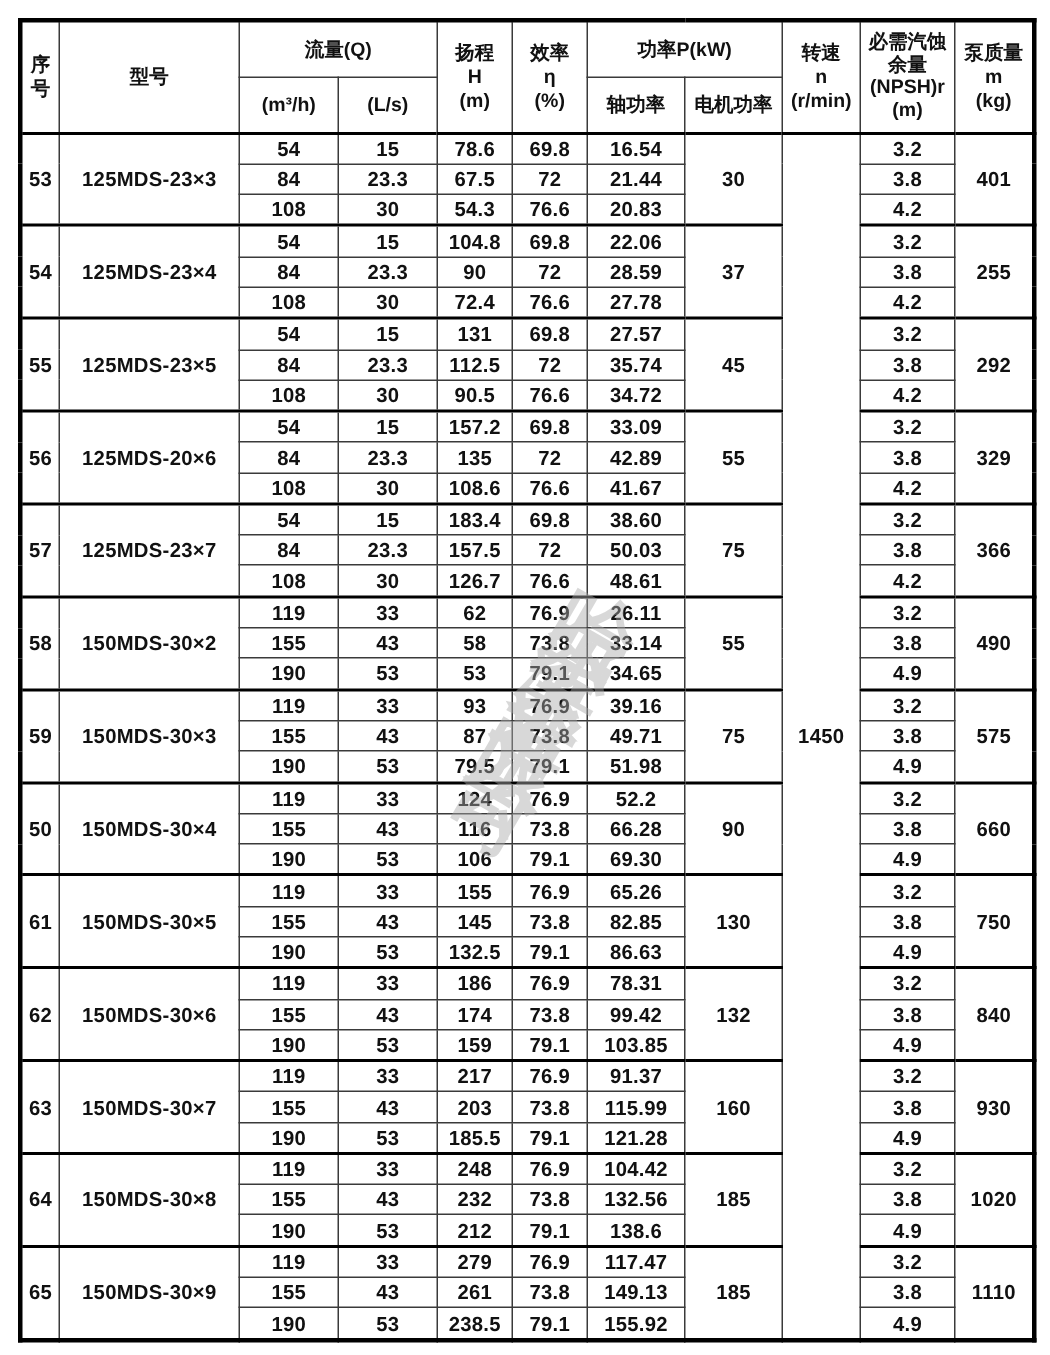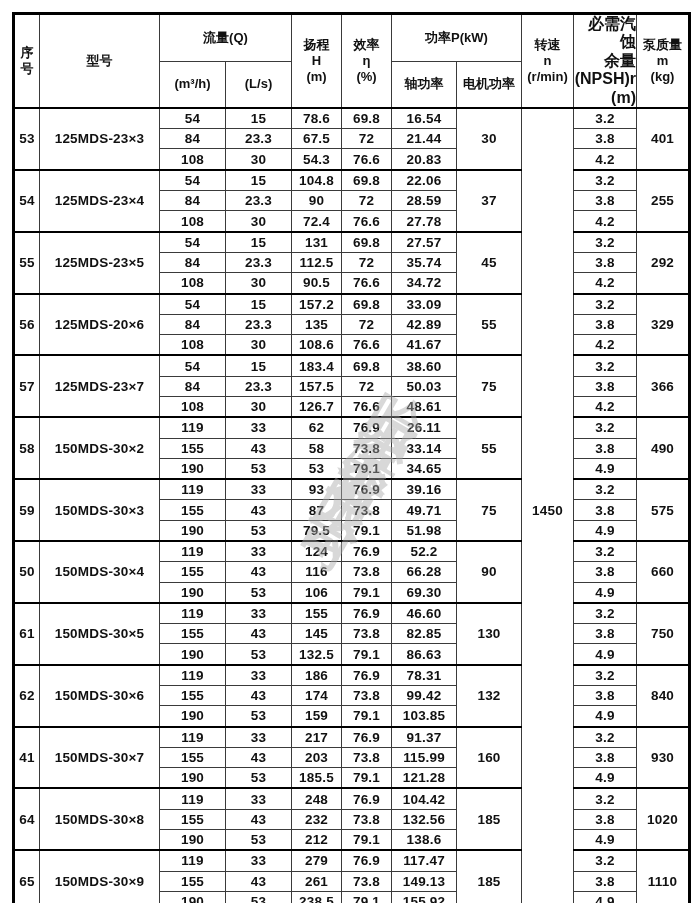--- a/index.html
+++ b/index.html
@@ -33,21 +33,21 @@
   }
   td{
     font-size:13.5px;
     font-weight:700;
     letter-spacing:0.2px;
   }
   thead tr:first-child{height:38px;}
   thead tr:nth-child(2){height:37px;}
   tr.gs td{border-top:2px solid #000;}
   .bb{border-bottom:2px solid #000;}
-  .small{font-size:16px;line-height:1.15;text-align:right;}
+  .small{font-size:13px;line-height:1.15;}
   .watermark{
     position:absolute;
     left:392px;top:430px;
     transform:translate(-50%,-50%) rotate(30deg);
     writing-mode:vertical-rl;
     font-family:"DejaVu Serif","Liberation Serif",serif;
     font-size:54px;
     font-weight:700;
     letter-spacing:18px;
     color:#aaaaaa;
@@ -345,21 +345,21 @@
         <td>69.30</td>
         <td>4.9</td>
       </tr>
       <tr class="gs">
         <td rowspan="3">61</td>
         <td rowspan="3">150MDS-30×5</td>
         <td>119</td>
         <td>33</td>
         <td>155</td>
         <td>76.9</td>
-        <td>46.60</td>
+        <td>65.26</td>
         <td rowspan="3">130</td>
         <td>3.2</td>
         <td rowspan="3">750</td>
       </tr>
       <tr>
         <td>155</td>
         <td>43</td>
         <td>145</td>
         <td>73.8</td>
         <td>82.85</td>
@@ -395,21 +395,21 @@
       </tr>
       <tr>
         <td>190</td>
         <td>53</td>
         <td>159</td>
         <td>79.1</td>
         <td>103.85</td>
         <td>4.9</td>
       </tr>
       <tr class="gs">
-        <td rowspan="3">41</td>
+        <td rowspan="3">63</td>
         <td rowspan="3">150MDS-30×7</td>
         <td>119</td>
         <td>33</td>
         <td>217</td>
         <td>76.9</td>
         <td>91.37</td>
         <td rowspan="3">160</td>
         <td>3.2</td>
         <td rowspan="3">930</td>
       </tr>

